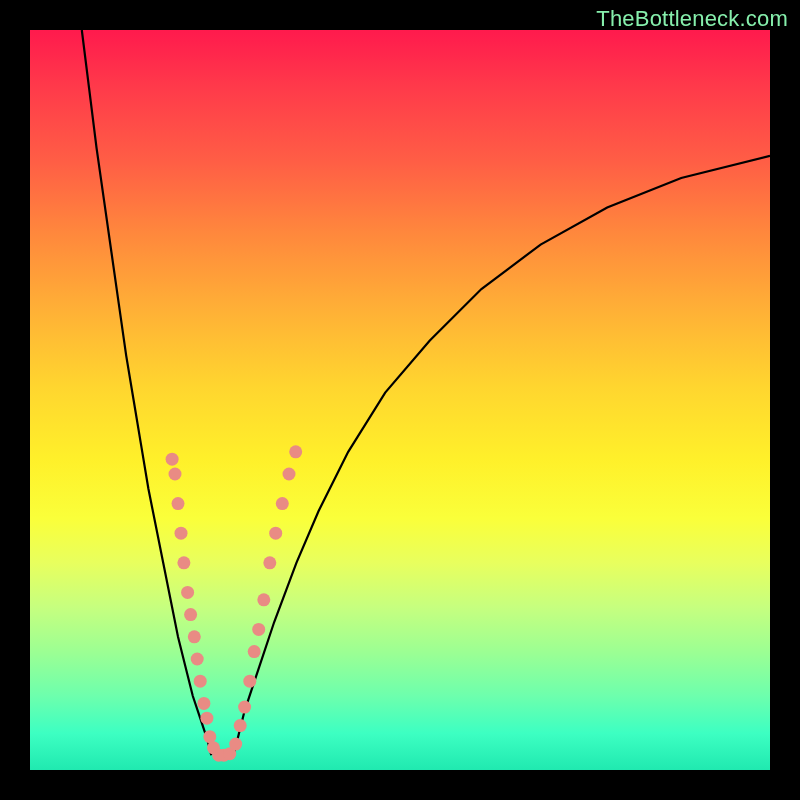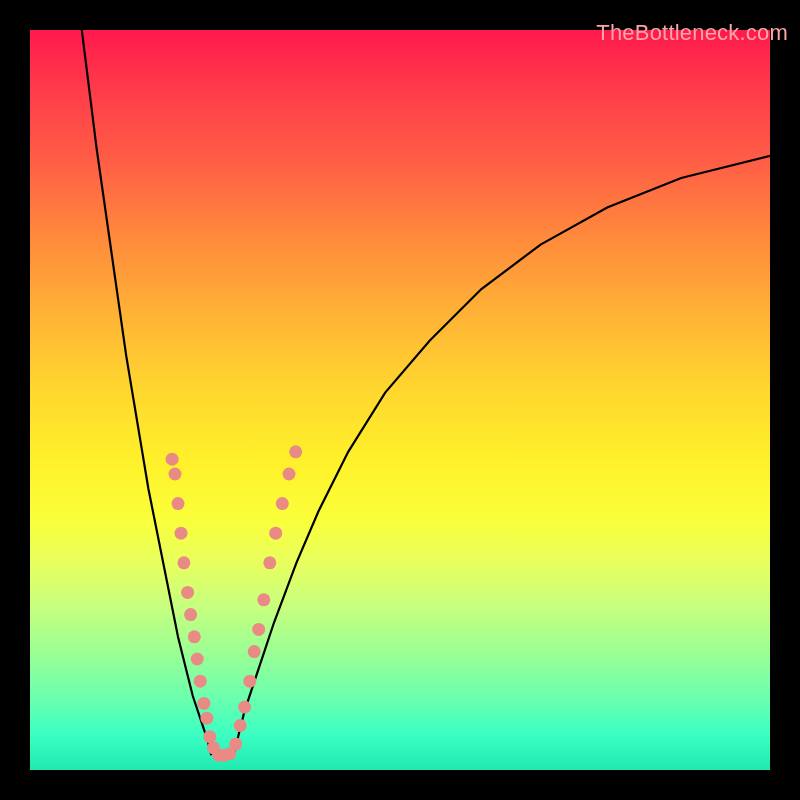--- a/index.html
+++ b/index.html
@@ -29,23 +29,23 @@
       #e8ff5e 72%,
       #c6ff7f 78%,
       #9cff93 84%,
       #6dffad 90%,
       #3dffc2 95%,
       #20e9b0 100%
     );
   }
   .watermark {
     position: absolute;
-    top: 20px;
+    top: 6px;
     right: 12px;
-    color: #fca5a5;
+    color: #86efac;
     font-size: 22px;
     font-weight: 500;
     letter-spacing: 0.2px;
     font-family: Arial, Helvetica, sans-serif;
   }
   svg.plot {
     position: absolute;
     left: 0;
     top: 0;
     width: 740px;

